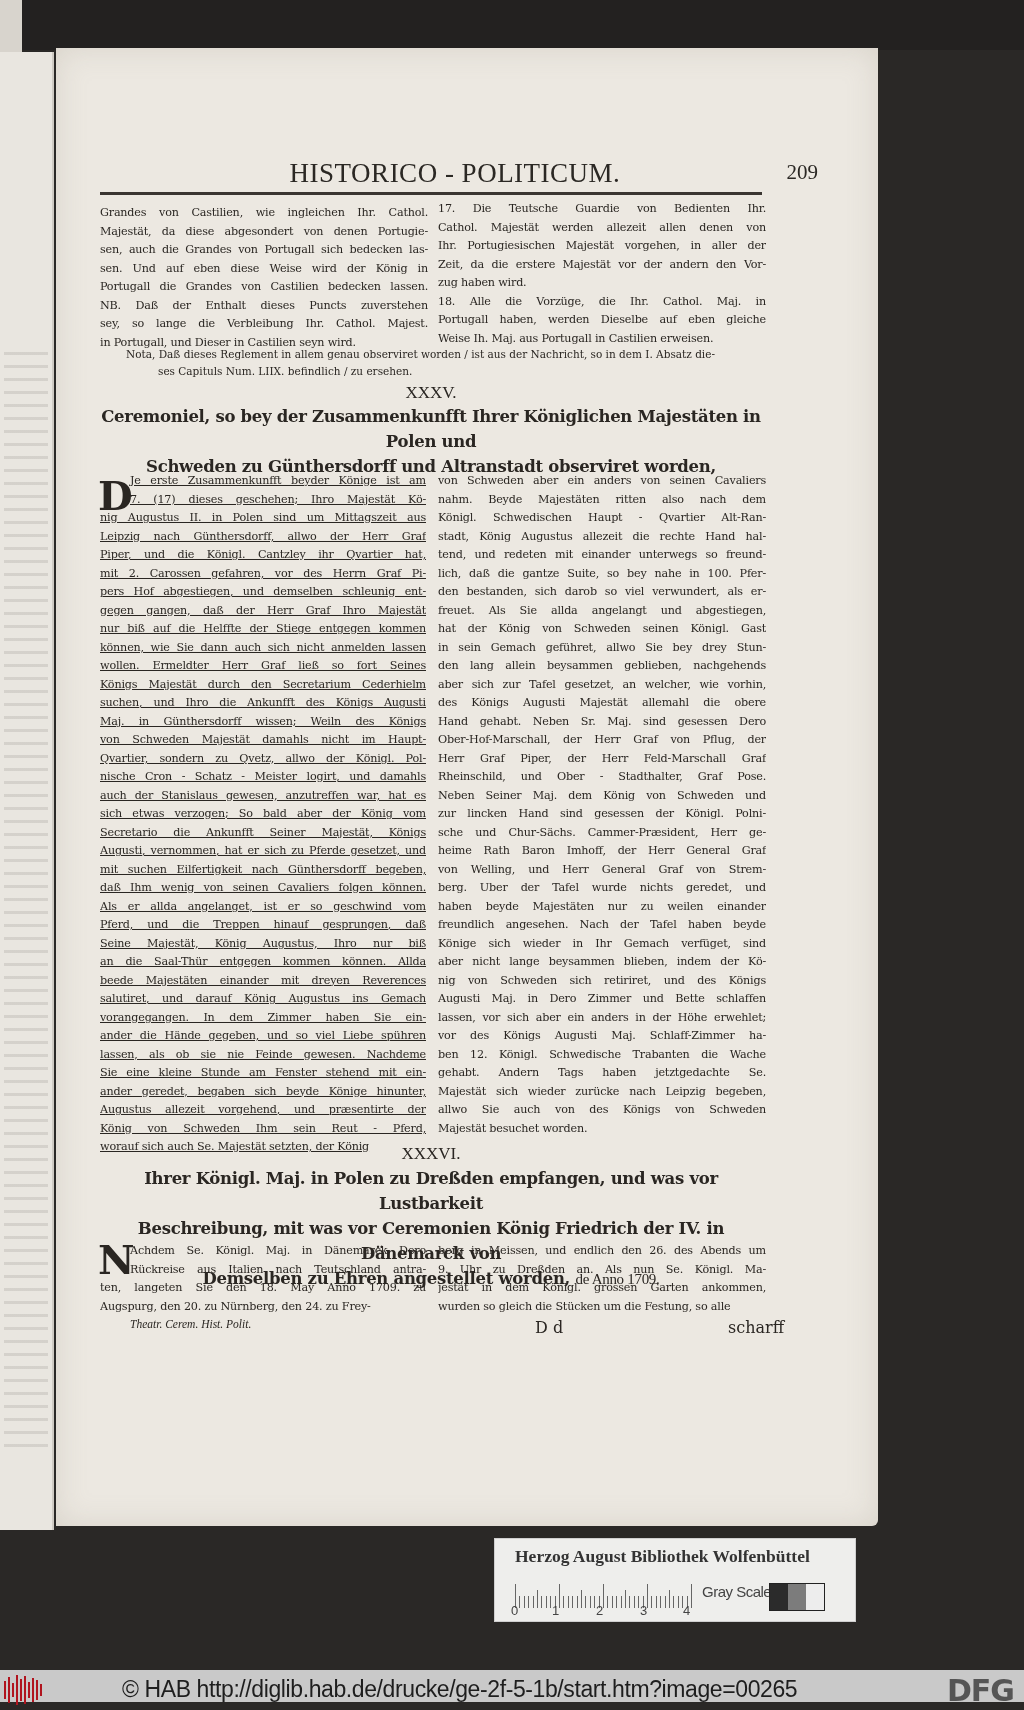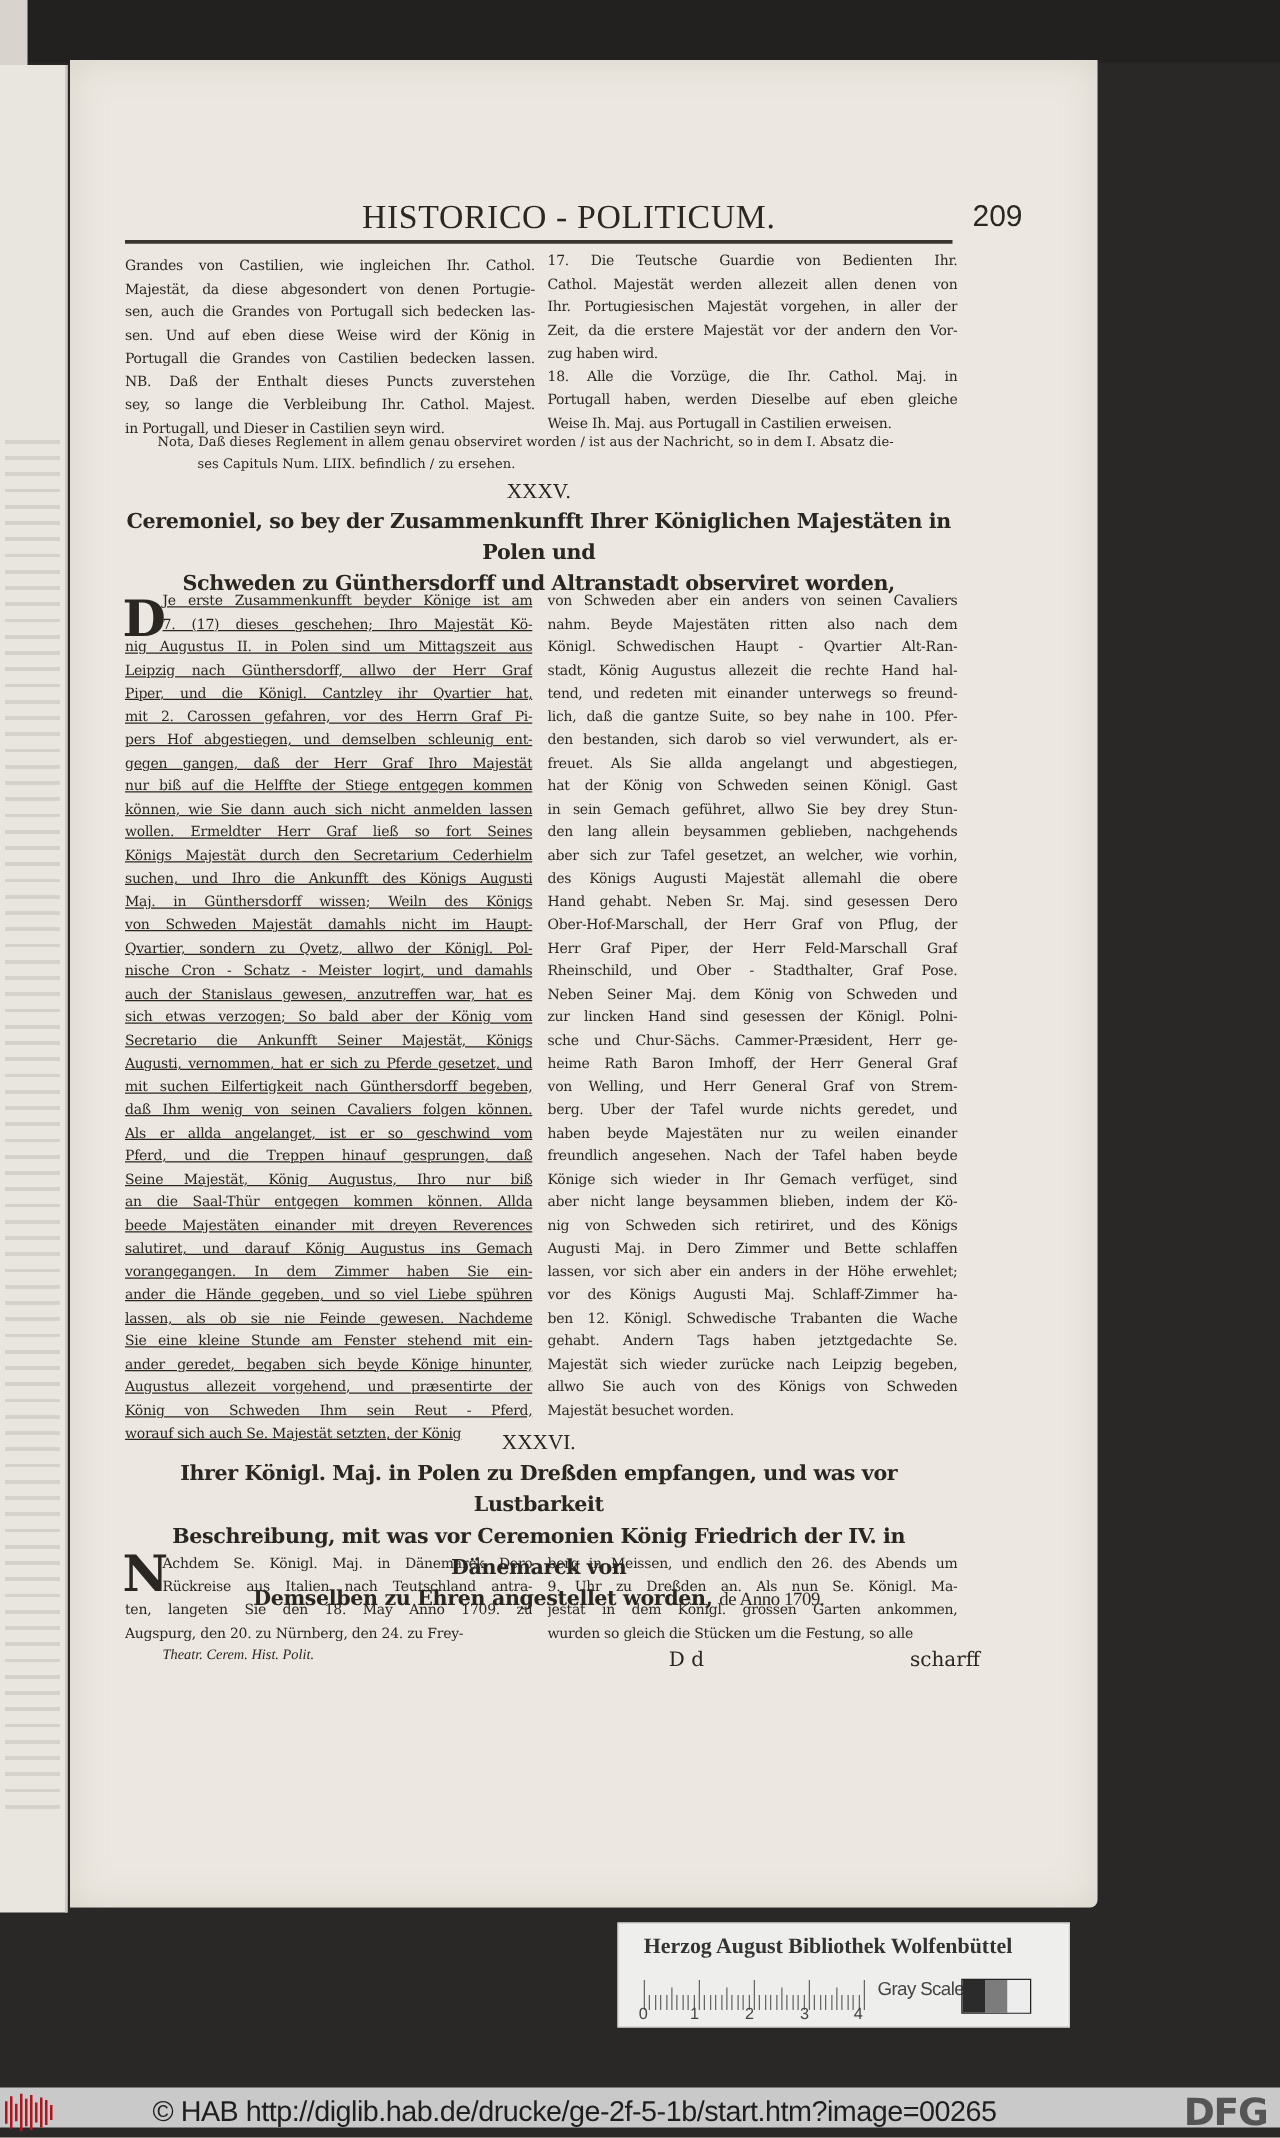--- a/index.html
+++ b/index.html
@@ -24,21 +24,21 @@
     border-radius:0 0 6px 0;
     box-shadow: inset 0 0 30px rgba(160,150,135,0.25);
   }
   .running-head { position:absolute; left:36px; top:110px; width:726px; height:30px; }
   .running-title {
     position:absolute; left:0; right:0; top:0; text-align:center;
     font-family:"Liberation Serif", serif; font-size:27px; color:#2b2824; letter-spacing:0.5px;
   }
   .page-number {
     position:absolute; right:0; top:2px;
-    font-family:Liberation Sans, sans-serif; font-size:24px; color:#2b2824;
+    font-family:Liberation Serif, serif; font-size:21px; color:#2b2824;
   }
   .head-rule { position:absolute; left:44px; top:144px; width:718px; height:3px; background:#3a3531; }
 
   .col { position:absolute; font-family:"DejaVu Serif", serif; color:#2a2622; font-size:11.2px; line-height:18.5px; letter-spacing:-0.2px; }
   .col .line { white-space:nowrap; overflow:hidden; display:block; text-align:justify; text-align-last:justify; }
   .col .line.last { text-align-last:left; }
 
   .nota {
     position:absolute; left:70px; top:298px; width:690px;
     font-size:10.5px; line-height:17px; color:#2a2622; font-family:"DejaVu Serif", serif;

